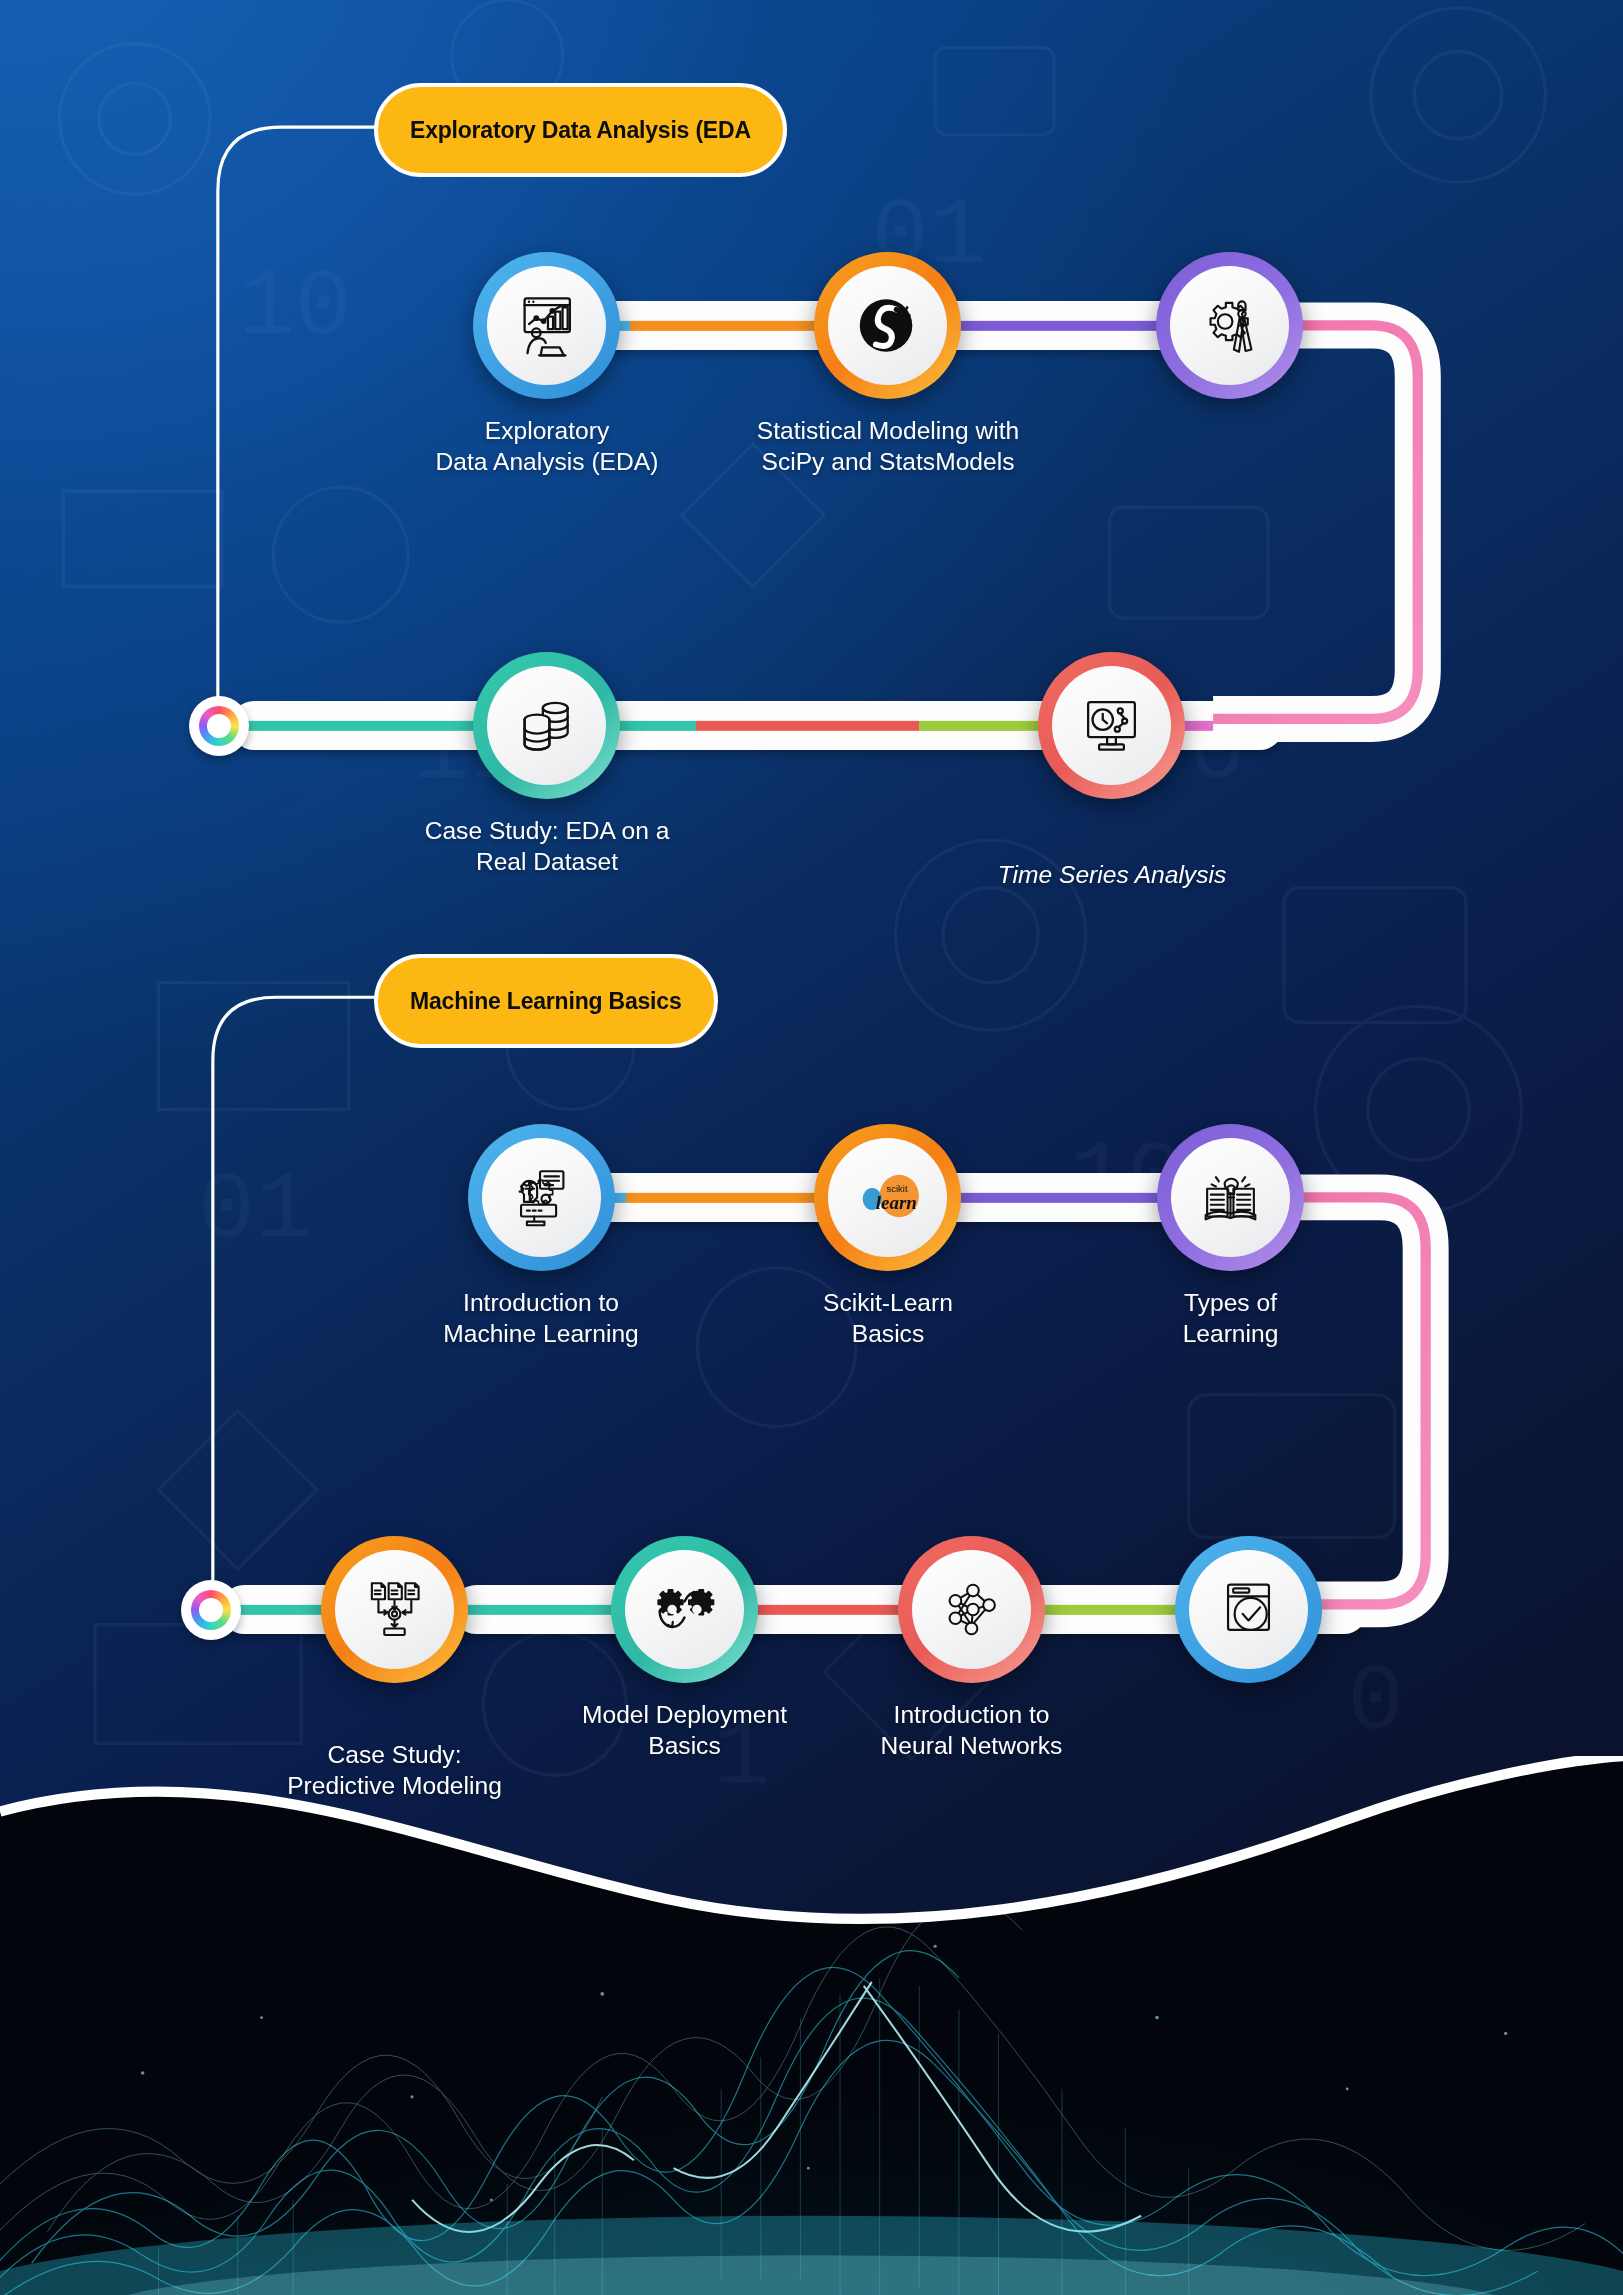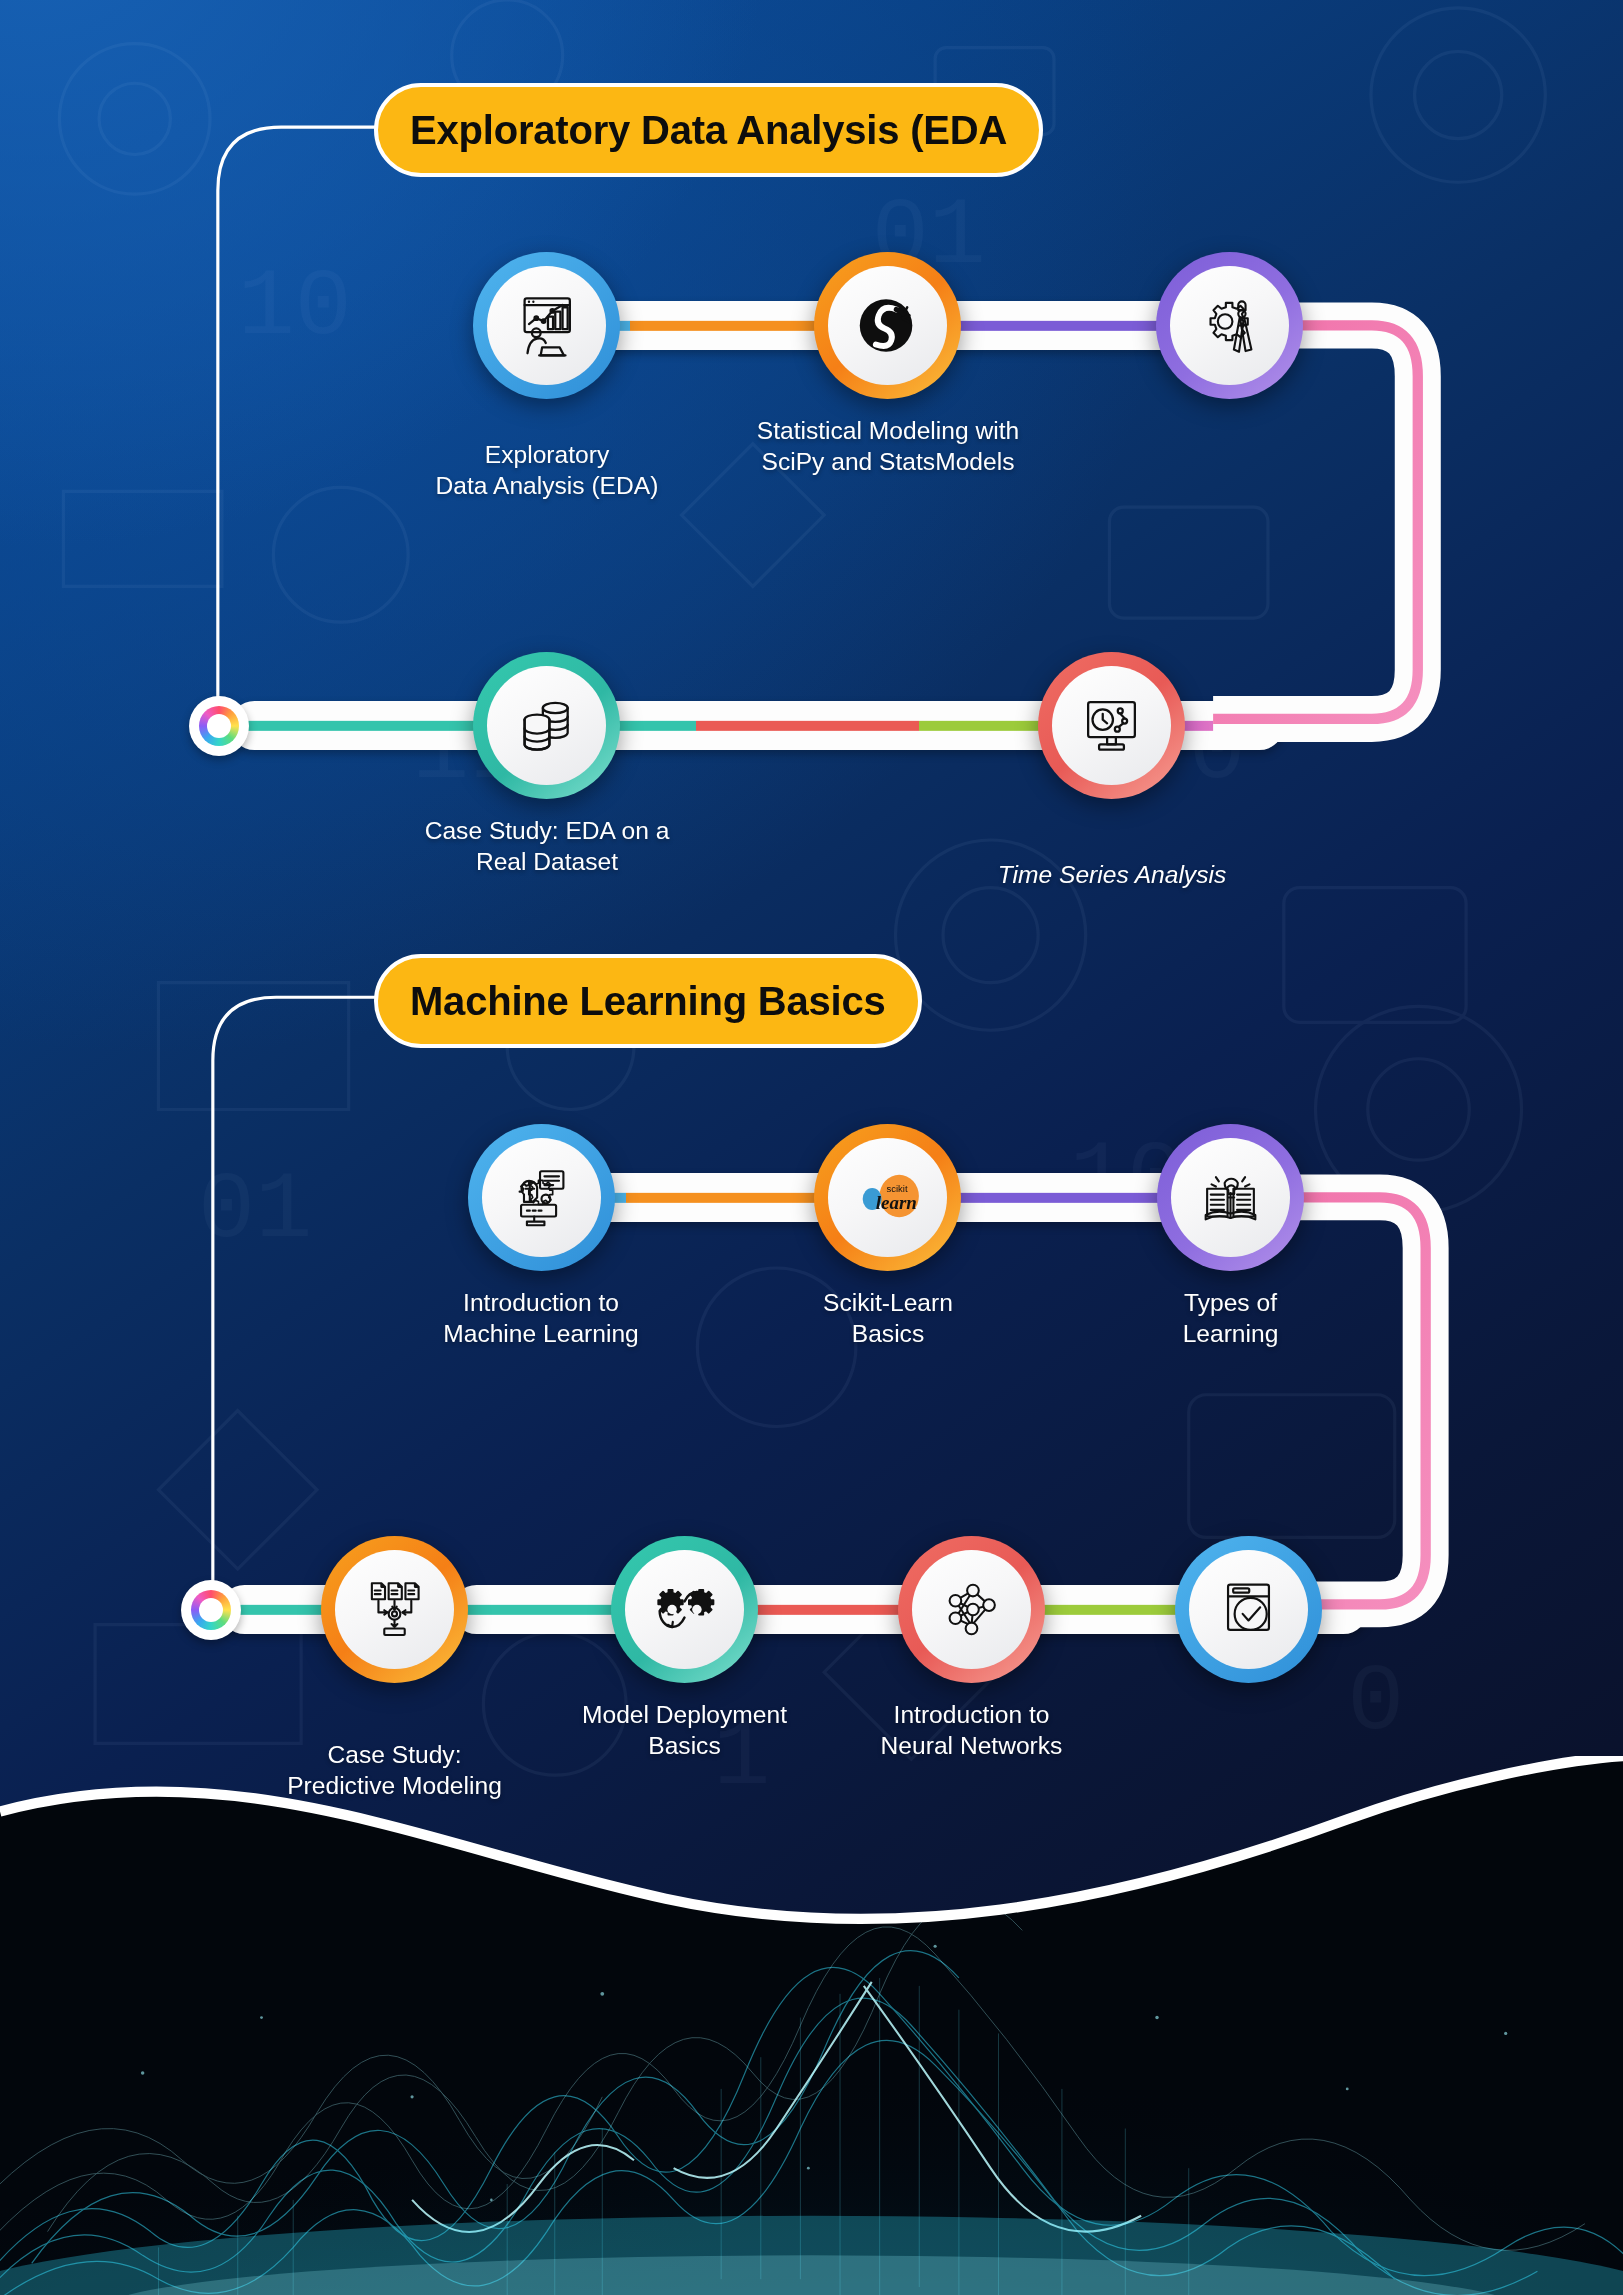--- a/index.html
+++ b/index.html
@@ -42,21 +42,21 @@
   .banner {
     position: absolute;
     height: 94px;
     background: #fcb713;
     border: 4px solid #ffffff;
     border-radius: 48px;
     display: flex;
     align-items: center;
     padding: 0 32px;
     color: #0d0d0d;
-    font-size: 40px;
+    font-size: 23px;
     font-weight: bold;
     white-space: nowrap;
     letter-spacing: -0.2px;
     z-index: 30;
   }
 
   
   .node {
     position: absolute;
     width: 147px; height: 147px;
@@ -225,21 +225,21 @@
         <circle cx="36" cy="40" r="2.4"></circle>
           <circle cx="46" cy="44" r="2.4"></circle>
           <circle cx="58" cy="30" r="2.4"></circle>
         <path d="M30 60 a6 6 0 1 1 12 0 a6 6 0 1 1 -12 0"></path>
         <path d="M24 88 q2-18 13-20 q9-2 12 6"></path>
         <path d="M44 80 l24 0 l6 11 l-32 0 z"></path>
         <path d="M40 91 l36 0"></path>
       </svg>
     </div>
   </div>
-  <div class="label" style="left:349px; top:440px; width:396px;">Exploratory
+  <div class="label" style="left:349px; top:416px; width:396px;">Exploratory
 Data Analysis (EDA)</div>
 
   <div class="node" style="left:814px; top:252px; background:linear-gradient(140deg,#f7a11e 0%,#f57f16 50%,#fbbf3c 100%);">
     <div class="inner">
       <svg viewBox="0 0 100 100">
         <circle cx="48" cy="50" r="36" fill="#0e0e0e"></circle>
         <path d="M62 28 q-18 -7 -24 8 q-5 13 8 18 q13 5 9 17 q-4 11 -21 5" stroke="#fff" stroke-width="8" fill="none" stroke-linecap="round"></path>
         <path d="M62 28 q7 2 10 7" stroke="#0e0e0e" stroke-width="7" fill="none" stroke-linecap="round"></path>
         <path d="M70 40 l10 -4 M70 40 l9 5 M74 31 l3 -6" stroke="#0e0e0e" stroke-width="3.4" stroke-linecap="round"></path>
       </svg>

